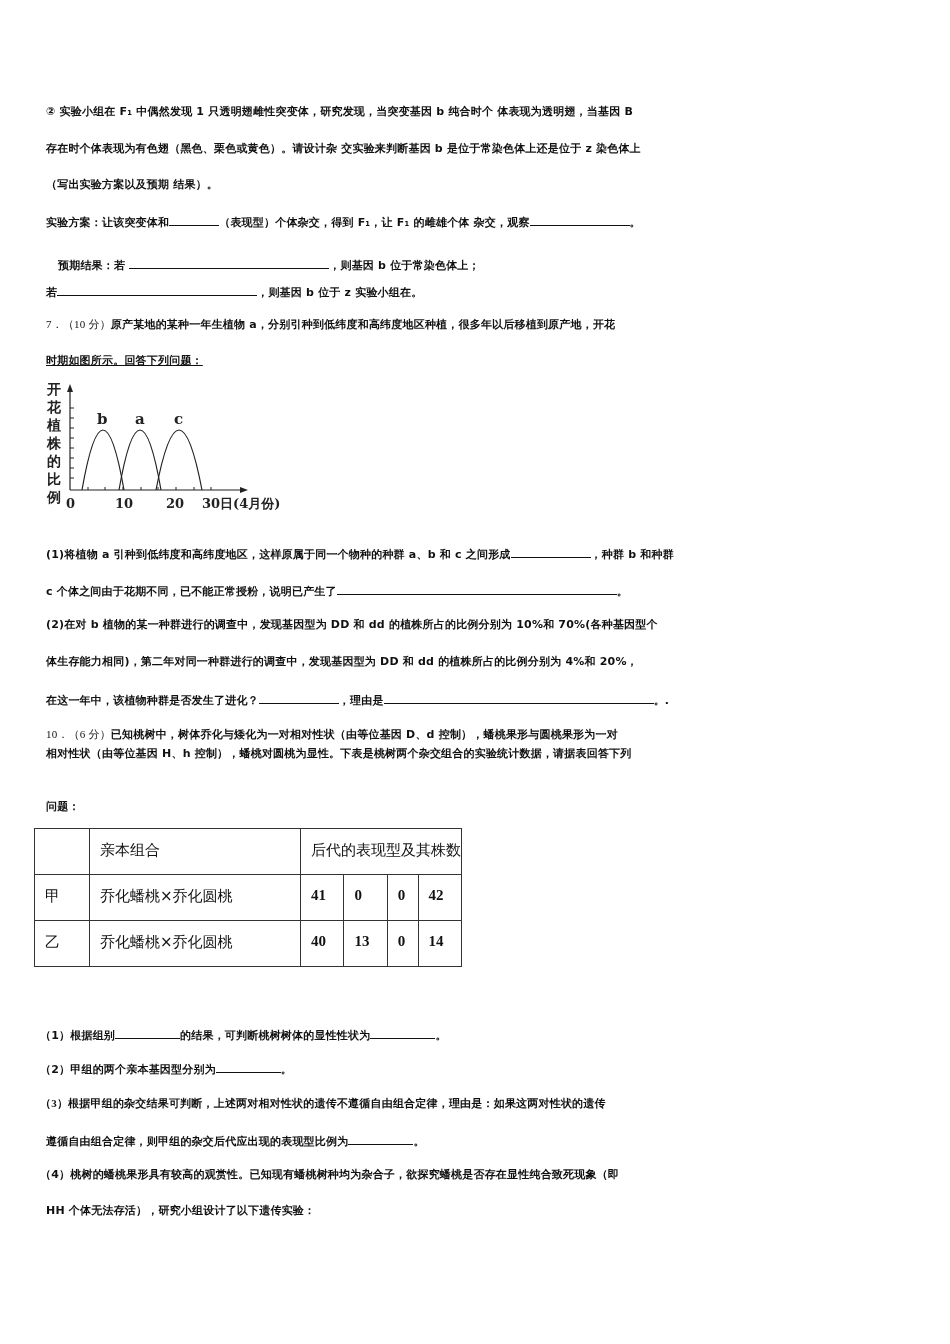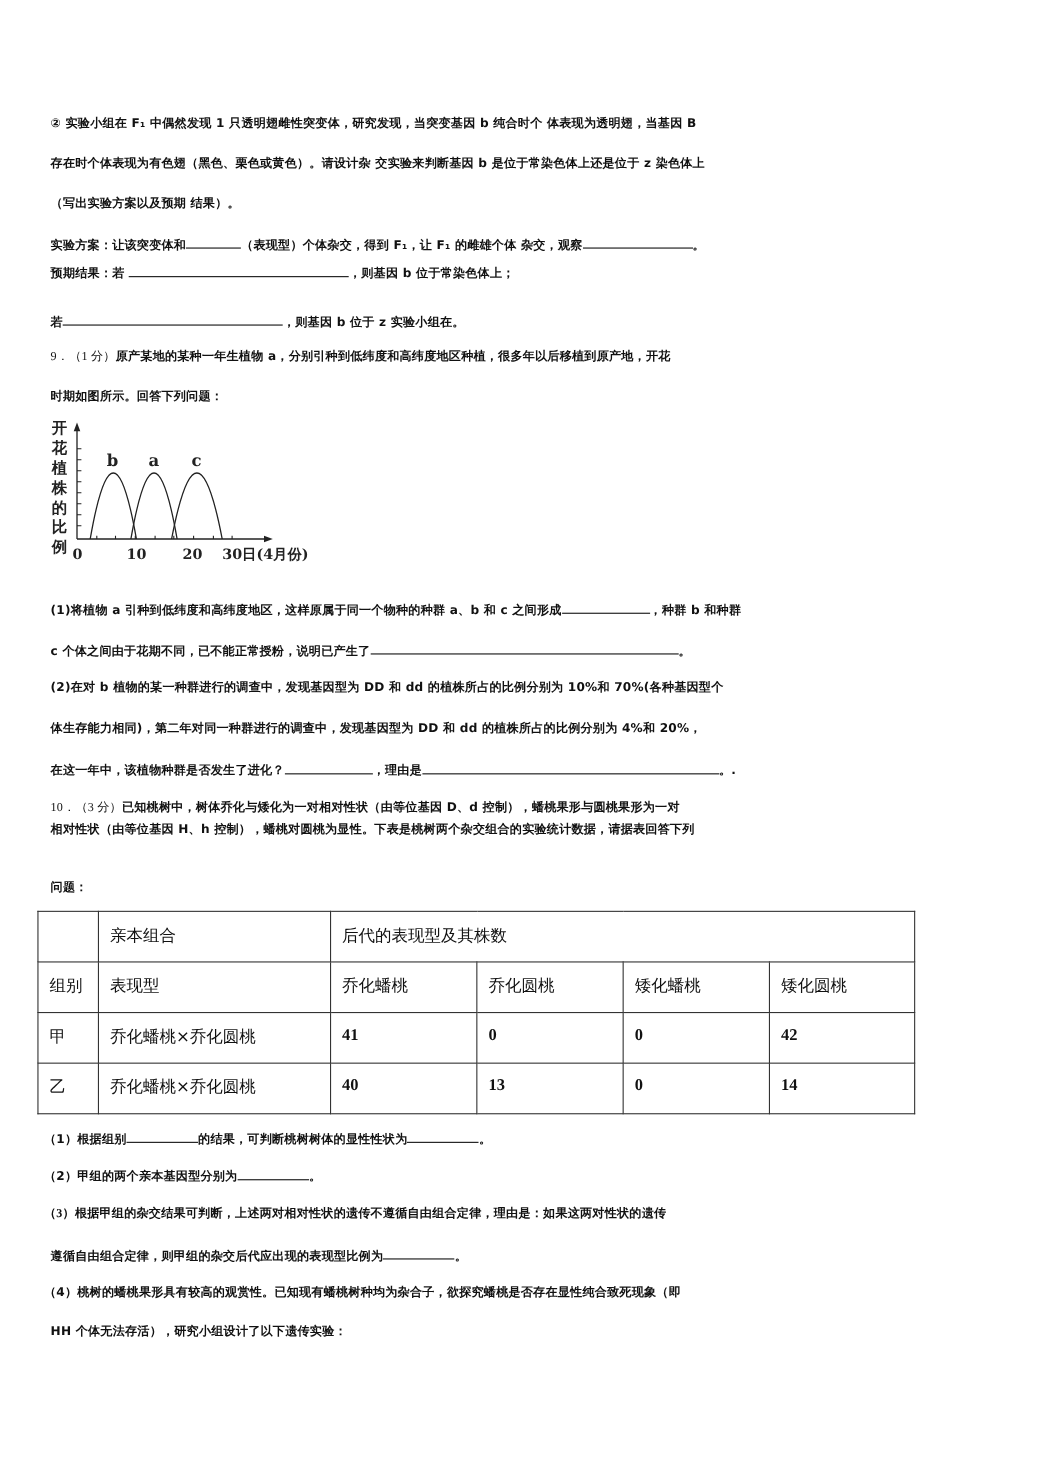--- a/index.html
+++ b/index.html
@@ -19,31 +19,31 @@
 </head>
 <body>
 
 <div class="line" style="top:102px;">② 实验小组在 F₁ 中偶然发现 1 只透明翅雌性突变体，研究发现，当突变基因 b 纯合时个 体表现为透明翅，当基因 B</div>
 <div class="line" style="top:139px;">存在时个体表现为有色翅（黑色、栗色或黄色）。请设计杂 交实验来判断基因 b 是位于常染色体上还是位于 z 染色体上</div>
 <div class="line" style="top:175px;">（写出实验方案以及预期 结果）。</div>
 
 <div class="line" style="top:211px;">
   <span>实验方案：让该突变体和</span><span class="blank" style="width:50px;"></span><span>（表现型）个体杂交，得到 F₁，让 F₁ 的雌雄个体 杂交，观察</span><span class="blank" style="width:100px;"></span><span>。</span>
 </div>
-<div class="line" style="top:237px;">
+<div class="line" style="top:254px;margin-left:12px;">
   <span>预期结果：若 </span><span class="blank" style="width:200px;"></span><span>，则基因 b 位于常染色体上；</span>
 </div>
 <div class="line" style="top:281px;">
   <span>若</span><span class="blank" style="width:200px;"></span><span>，则基因 b 位于 z 实验小组在。</span>
 </div>
 
 <div class="line" style="top:314px;">
-  <span class="qnum">9．（1 分）</span><span>原产某地的某种一年生植物 a，分别引种到低纬度和高纬度地区种植，很多年以后移植到原产地，开花</span>
+  <span class="qnum">7．（10 分）</span><span>原产某地的某种一年生植物 a，分别引种到低纬度和高纬度地区种植，很多年以后移植到原产地，开花</span>
 </div>
-<div class="line" style="top:351px;">时期如图所示。回答下列问题：</div>
+<div class="line" style="top:351px;text-decoration:underline;">时期如图所示。回答下列问题：</div>
 
 <svg class="chart" viewBox="0 0 240 140" width="240" height="140">
   <g font-family="DejaVu Serif, serif" font-size="14" font-weight="bold" fill="#222">
     <text x="3" y="16">开</text>
     <text x="3" y="34">花</text>
     <text x="3" y="52">植</text>
     <text x="3" y="70">株</text>
     <text x="3" y="88">的</text>
     <text x="3" y="106">比</text>
     <text x="3" y="124">例</text>
@@ -98,39 +98,31 @@
 <div class="line" style="top:580px;">
   <span>c 个体之间由于花期不同，已不能正常授粉，说明已产生了</span><span class="blank" style="width:280px;"></span><span>。</span>
 </div>
 <div class="line" style="top:615px;">(2)在对 b 植物的某一种群进行的调查中，发现基因型为 DD 和 dd 的植株所占的比例分别为 10%和 70%(各种基因型个</div>
 <div class="line" style="top:652px;">体生存能力相同)，第二年对同一种群进行的调查中，发现基因型为 DD 和 dd 的植株所占的比例分别为 4%和 20%，</div>
 <div class="line" style="top:689px;">
   <span>在这一年中，该植物种群是否发生了进化？</span><span class="blank" style="width:80px;"></span><span>，理由是</span><span class="blank" style="width:270px;"></span><span>。.</span>
 </div>
 
 <div class="line" style="top:724px;">
-  <span class="qnum">10．（3 分）</span><span>已知桃树中，树体乔化与矮化为一对相对性状（由等位基因 D、d 控制），蟠桃果形与圆桃果形为一对</span>
+  <span class="qnum">10．（6 分）</span><span>已知桃树中，树体乔化与矮化为一对相对性状（由等位基因 D、d 控制），蟠桃果形与圆桃果形为一对</span>
 </div>
 <div class="line" style="top:744px;">相对性状（由等位基因 H、h 控制），蟠桃对圆桃为显性。下表是桃树两个杂交组合的实验统计数据，请据表回答下列</div>
 <div class="line" style="top:797px;">问题：</div>
 
 <table class="tbl">
   <tbody>
       <tr>
     <td style="width:55px;"></td>
     <td style="width:211px;">亲本组合</td>
     <td colspan="4">后代的表现型及其株数</td>
-  </tr>
-  <tr>
-    <td>组别</td>
-    <td>表现型</td>
-    <td style="width:133px;">乔化蟠桃</td>
-    <td style="width:133px;">乔化圆桃</td>
-    <td style="width:133px;">矮化蟠桃</td>
-    <td style="width:132px;">矮化圆桃</td>
   </tr>
   <tr>
     <td>甲</td>
     <td>乔化蟠桃×乔化圆桃</td>
     <td class="num">41</td>
     <td class="num">0</td>
     <td class="num">0</td>
     <td class="num">42</td>
   </tr>
   <tr>

